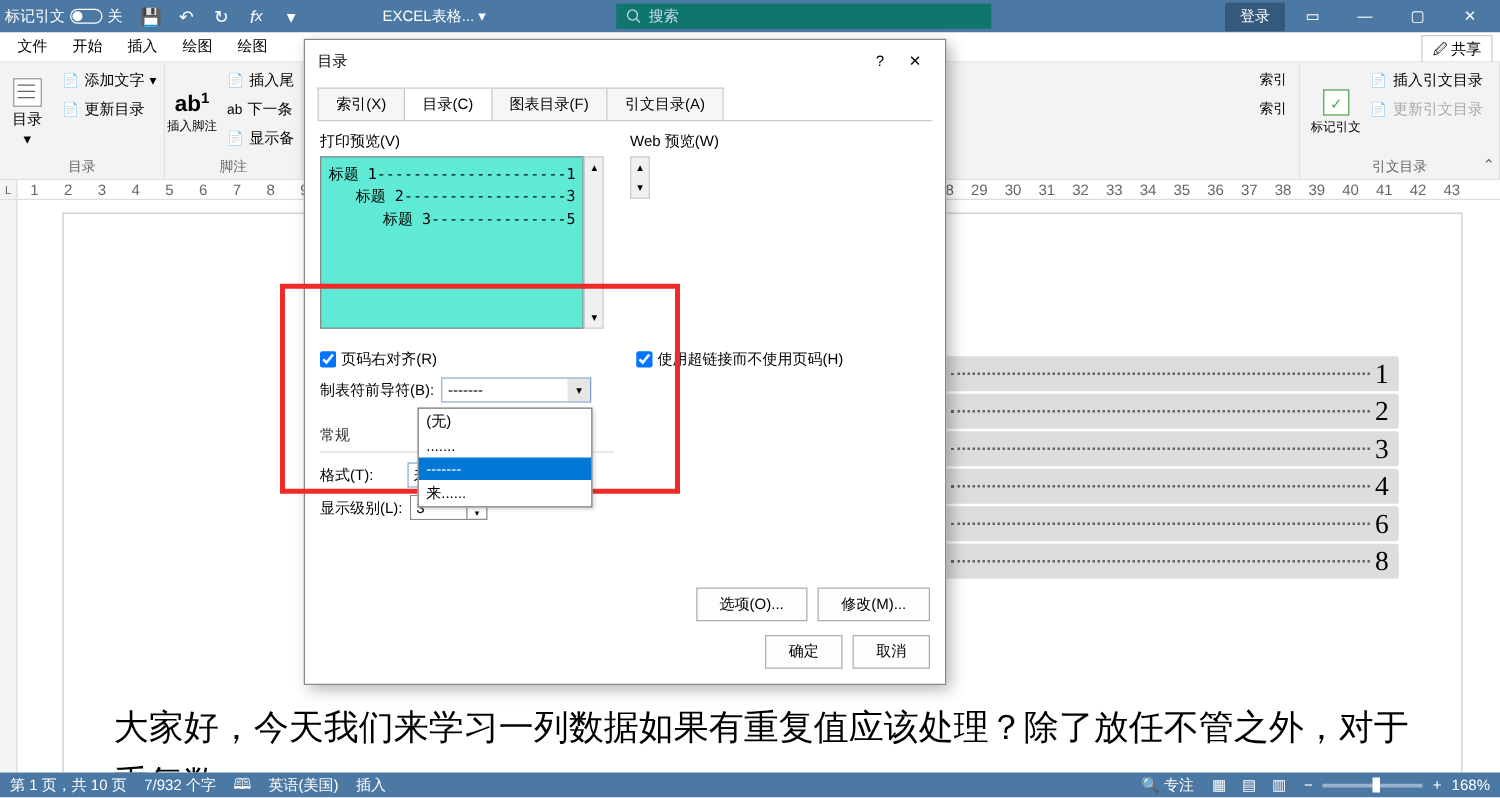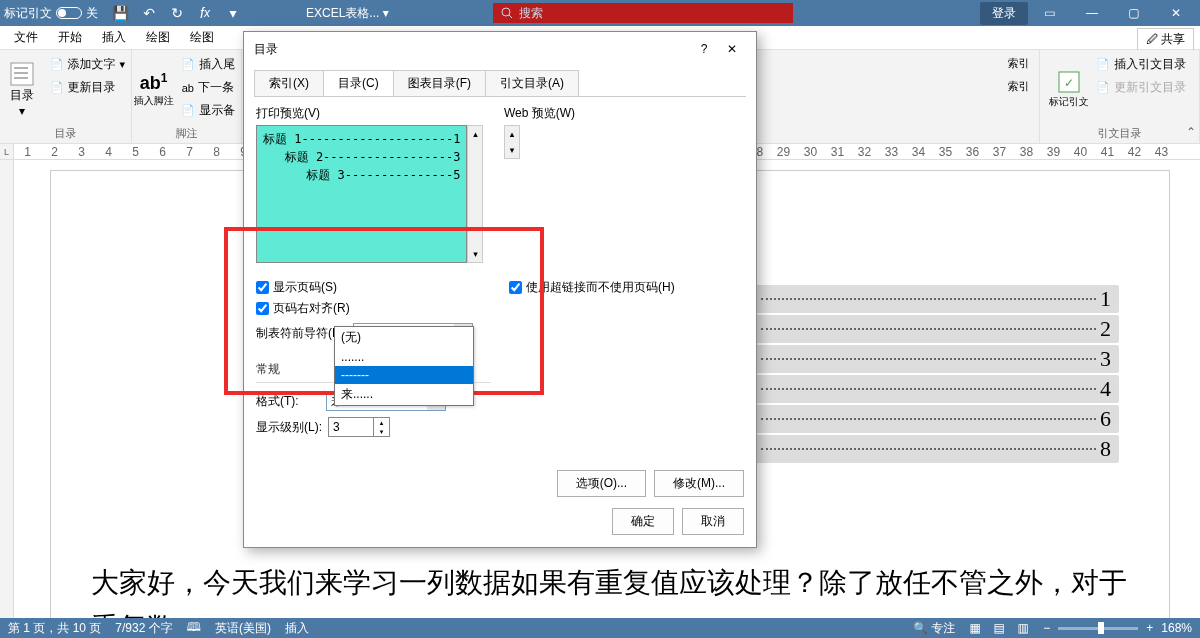--- a/index.html
+++ b/index.html
@@ -4,21 +4,21 @@
 <style>
 *{margin:0;padding:0;box-sizing:border-box;font-family:"Microsoft YaHei","Segoe UI",sans-serif;font-size:12px;user-select:none}
 body{background:#fff;width:1200px;height:638px;overflow:hidden;position:relative}
 .titlebar{background:#4c78a4;height:26px;display:flex;align-items:center;color:#fff;padding:0 4px}
 .titlebar .left{display:flex;align-items:center;gap:2px}
 .auto-save{display:flex;align-items:center;gap:4px;margin-right:8px}
 .toggle{width:26px;height:12px;border:1px solid #fff;border-radius:6px;position:relative;display:inline-block}
 .toggle::before{content:"";position:absolute;width:8px;height:8px;background:#fff;border-radius:50%;top:1px;left:1px}
 .tb-icon{width:26px;height:24px;display:flex;align-items:center;justify-content:center;cursor:pointer;font-size:14px}
 .doc-title{flex:1;text-align:left;display:flex;align-items:center;padding-left:60px}
-.search-bar{display:flex;align-items:center;background:#b91c1c;height:20px;width:300px;padding:0 8px;color:#c9d6e4}
+.search-bar{display:flex;align-items:center;background:#0f766e;height:20px;width:300px;padding:0 8px;color:#c9d6e4}
 .search-bar svg{margin-right:6px}
 .right-tb{display:flex;align-items:center;gap:2px}
 .login-btn{background:#35597d;padding:3px 12px;color:#fff;cursor:pointer;border-radius:2px}
 .win-btn{width:40px;height:26px;display:flex;align-items:center;justify-content:center;cursor:pointer}
 .ribbon-tabs{height:24px;background:#fff;border-bottom:1px solid #e1e1e1;display:flex;align-items:center;padding:0 4px;position:relative}
 .ribbon-tab{padding:4px 10px;cursor:pointer;font-size:12px}
 .share-btn{position:absolute;right:6px;top:2px;border:1px solid #ccc;padding:2px 8px;cursor:pointer;font-size:11px}
 .ribbon{height:94px;background:#f3f3f3;border-bottom:1px solid #e1e1e1;display:flex;position:relative}
 .ribbon-group{border-right:1px solid #e1e1e1;display:flex;flex-direction:column;align-items:center;padding:4px 6px 2px;position:relative}
 .rg-label{position:absolute;bottom:2px;font-size:11px;color:#666}
@@ -323,24 +323,20 @@
           <div class="sb-btn">▴</div>
             <div class="sb-btn">▾</div>
         </div>
       </div>
     </div>
   </div>
   <div class="options">
     <div class="opt-col">
       <div class="chk-row">
           <input type="checkbox" checked="" style="">
-          <span>显示页码(S)</span>
-        </div>
-      <div class="chk-row">
-          <input type="checkbox" checked="" style="">
           <span>页码右对齐(R)</span>
         </div>
       <div class="form-row">
         <span>制表符前导符(B):</span>
         <div class="combo">
           <input value="-------" style="">
           <div class="arrow">▾</div>
         </div>
       </div>
       <div class="section-label">常规</div>

